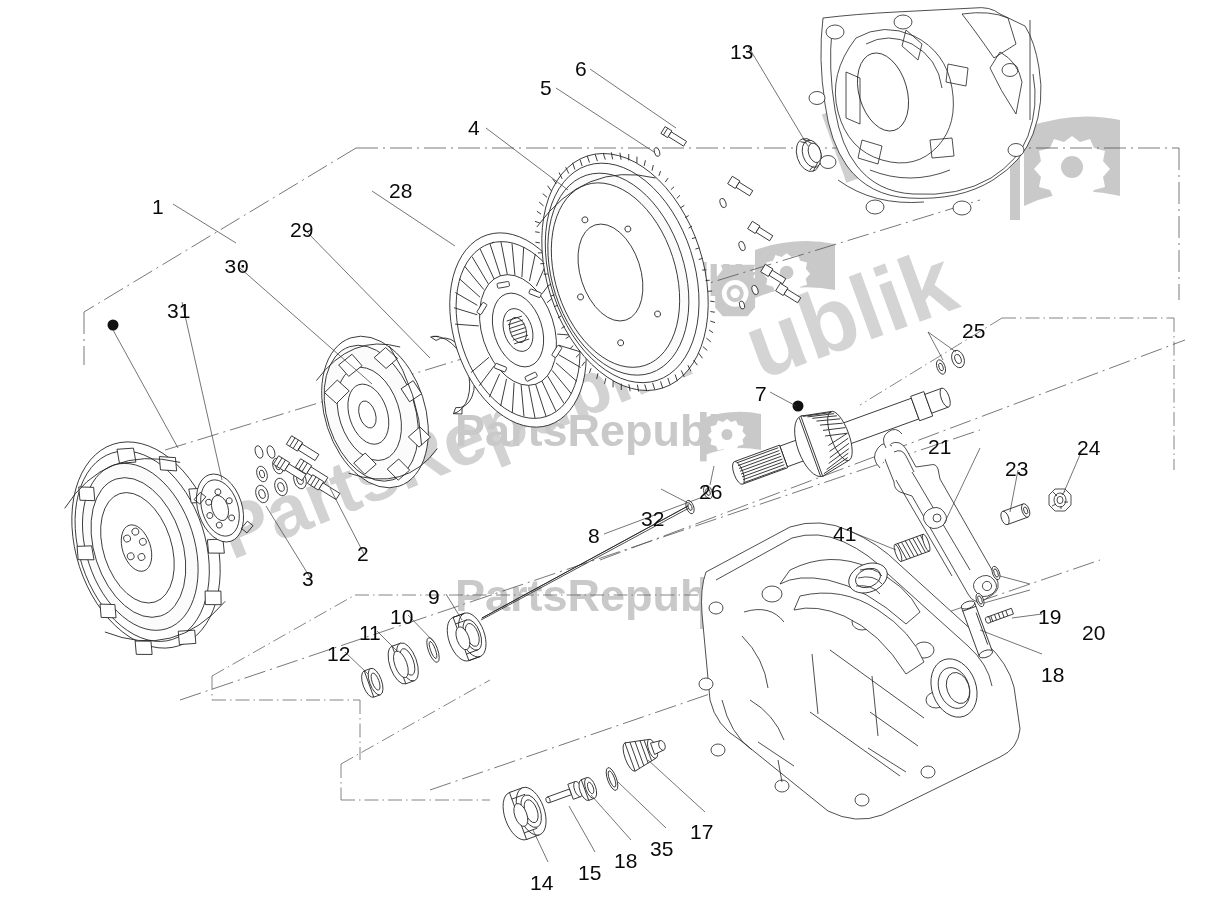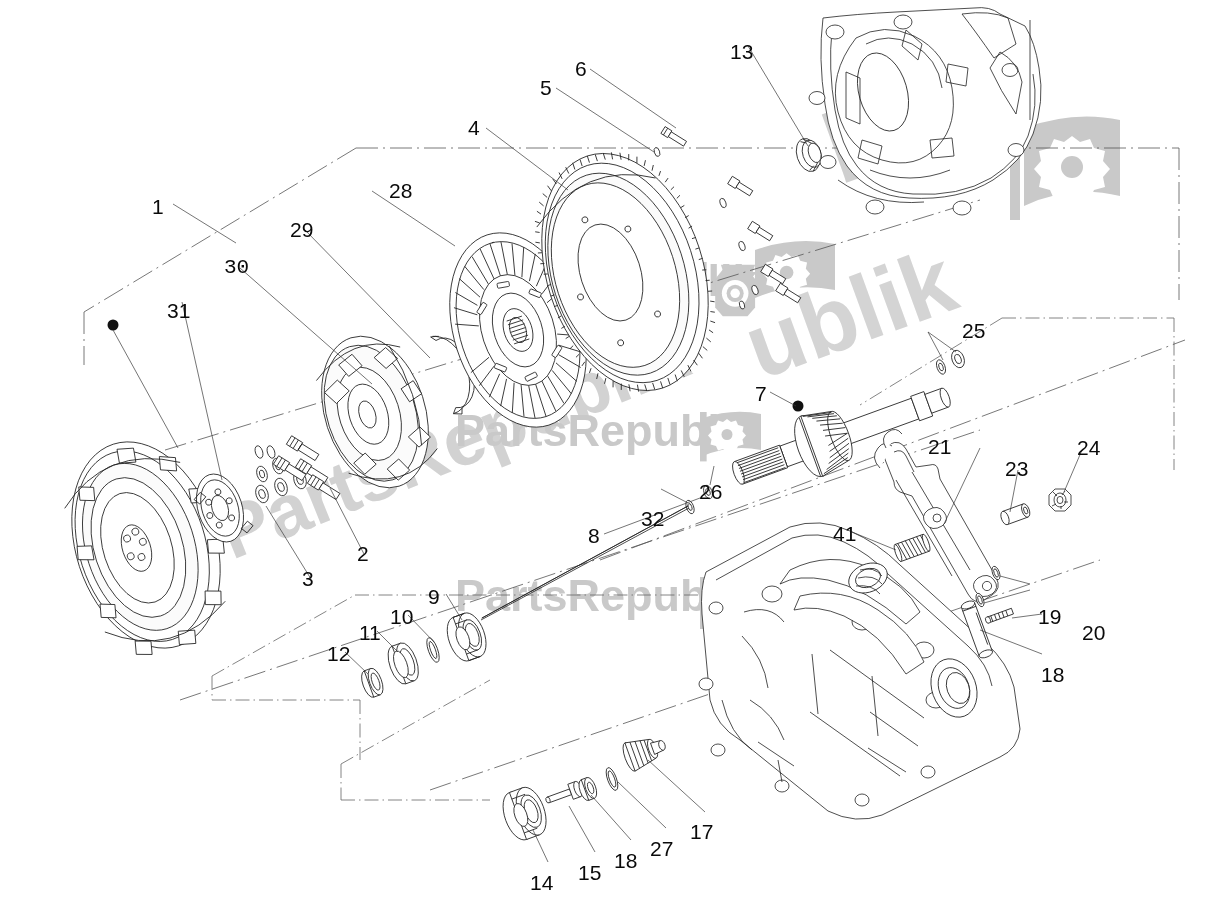--- a/index.html
+++ b/index.html
@@ -706,20 +706,20 @@
   <div class="callout" style="left:690px;top:821px;">17</div>
   <div class="callout" style="left:1041px;top:664px;">18</div>
   <div class="callout" style="left:1038px;top:586px;margin-top:20px;">19</div>
   <div class="callout" style="left:1042px;top:622px;margin-left:40px;">20</div>
   <div class="callout" style="left:928px;top:436px;text-align:center;">21</div>
   <div class="callout" style="left:833px;top:523px;">41</div>
   <div class="callout" style="left:1005px;top:458px;">23</div>
   <div class="callout" style="left:1077px;top:437px;">24</div>
   <div class="callout" style="left:915px;top:320px;margin-left:47px;">25</div>
   <div class="callout" style="left:699px;top:481px;">26</div>
-  <div class="callout" style="left:650px;top:838px;">27</div>
+  <div class="callout" style="left:650px;top:838px;">35</div>
   <div class="callout" style="left:357px;top:180px;margin-left:32px;">28</div>
   <div class="callout" style="left:290px;top:219px;">29</div>
   <div class="callout" style="left:224px;top:257px;font-family:Liberation Mono, monospace;">30</div>
   <div class="callout" style="left:167px;top:300px;">31</div>
   <div class="callout" style="left:641px;top:508px;">32</div>
 
 </div>
 
 </body></html>

